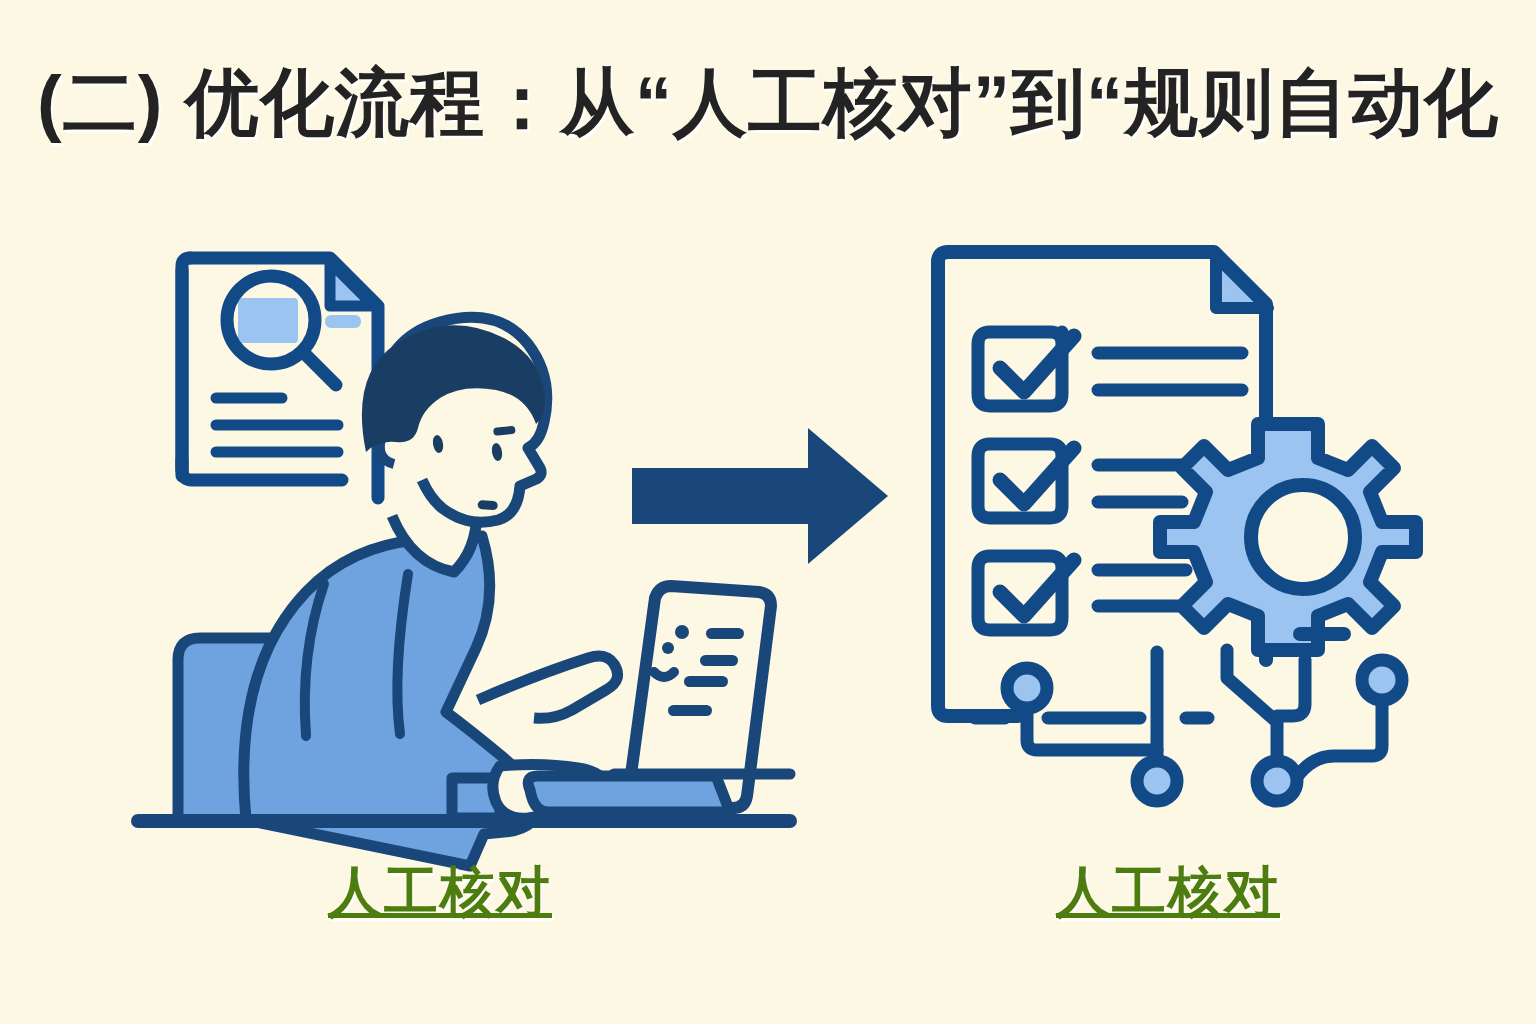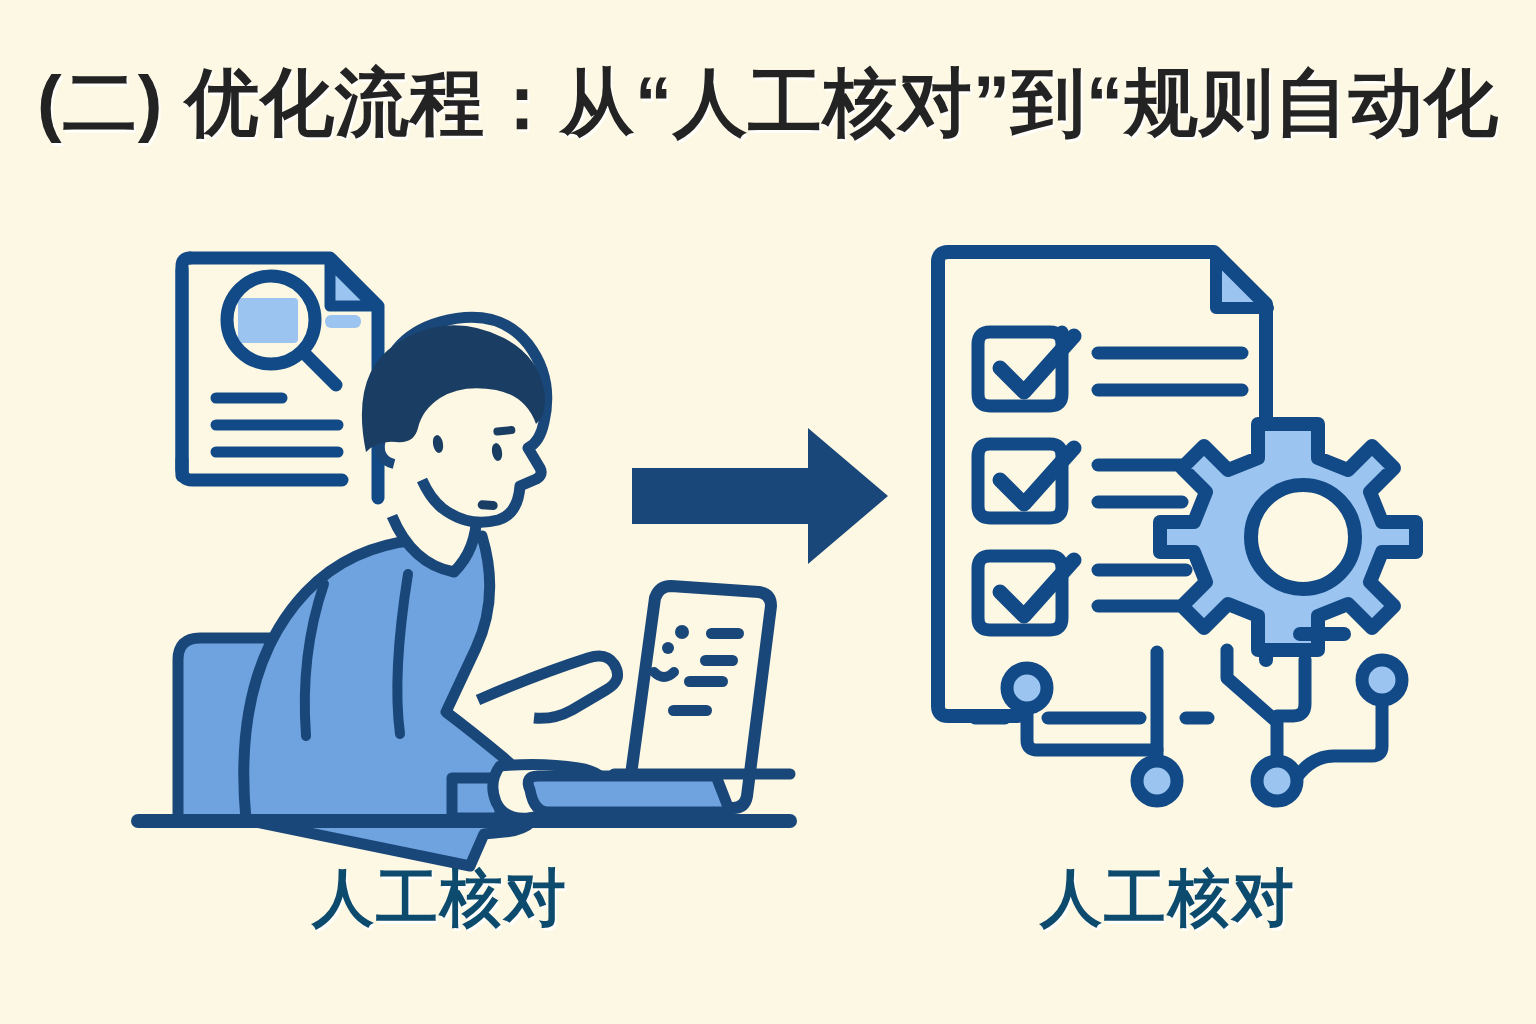--- a/index.html
+++ b/index.html
@@ -41,26 +41,27 @@
     top: 0;
     width: 1536px;
     height: 1024px;
   }
   .stage svg {
     display: block;
   }
   
   .caption {
     position: absolute;
-    font-size: 62px;
+    font-size: 54px;
     font-weight: 700;
-    color: #0c4a6e;
+    color: #4d7c0f;
     white-space: nowrap;
     text-shadow: 2px 3px 0 rgba(255,255,255,0.8);
     letter-spacing: 2px;
+    text-decoration: underline;
   }
   .caption-left {
     left: 0;
     top: 856px;
     width: 880px;
     text-align: center;
   }
   .caption-right {
     left: 800px;
     top: 856px;

